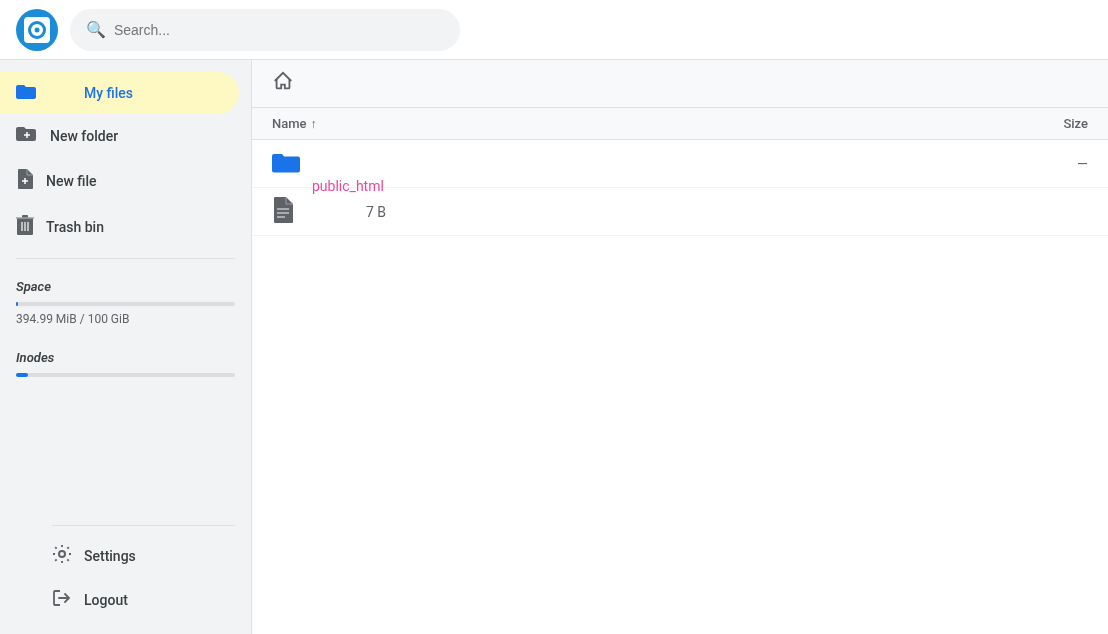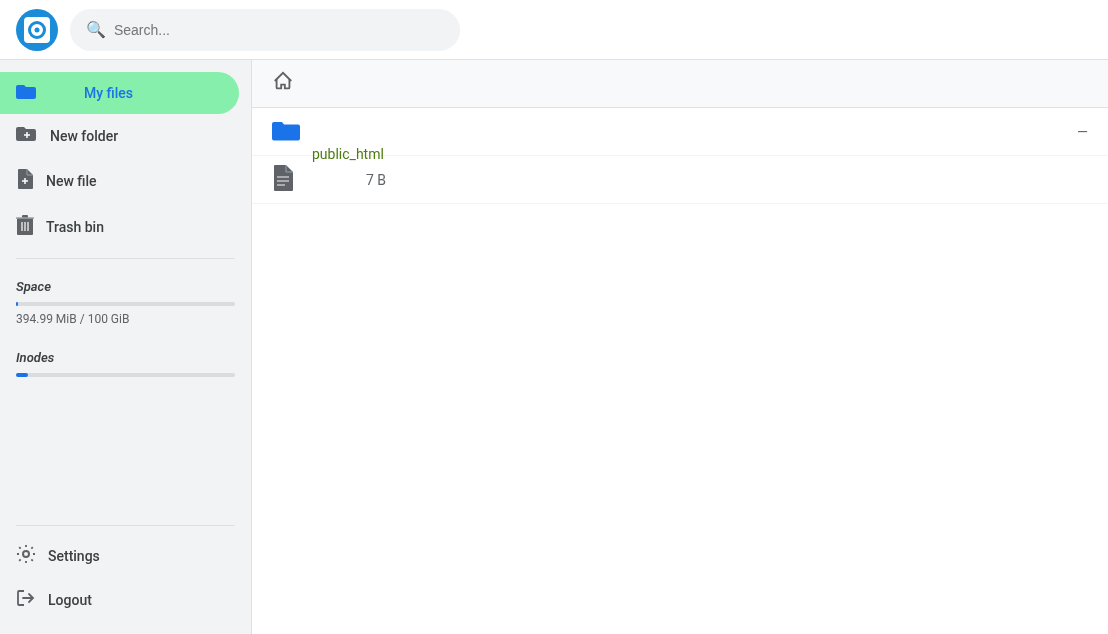--- a/index.html
+++ b/index.html
@@ -112,21 +112,21 @@
       cursor: pointer;
       border-radius: 0 24px 24px 0;
       margin-right: 12px;
       color: #3c4043;
       font-size: 14px;
       font-weight: 500;
       gap: 12px;
       transition: background 0.15s;
     }
     .sidebar-item.active {
-      background: #86efac;
+      background: #fef9c3;
       color: #1a73e8;
       gap: 48px;
     }
     .sidebar-icon {
       font-size: 18px;
       color: #5f6368;
       flex-shrink: 0;
     }
     .sidebar-item.active .sidebar-icon {
       color: #1a73e8;
@@ -160,20 +160,21 @@
       background: #1a73e8;
       border-radius: 2px;
     }
     .space-text {
       font-size: 12px;
       color: #5f6368;
     }
 
     .sidebar-bottom {
       margin-top: auto;
+      padding-left: 36px;
     }
 
     
     .main-content {
       flex: 1;
       background: #fff;
       display: flex;
       flex-direction: column;
       overflow: hidden;
     }
@@ -241,21 +242,21 @@
       width: 28px;
       height: 22px;
     }
     .doc-icon-svg {
       width: 22px;
       height: 28px;
     }
     .file-name {
       flex: 1;
       font-size: 14px;
-      color: #4d7c0f;
+      color: #ec4899;
       margin-top: 44px;
     }
     .file-size {
       width: 80px;
       text-align: right;
       font-size: 14px;
       color: #5f6368;
     }
   </style>
 </head>
@@ -370,20 +371,27 @@
     <div class="breadcrumb-bar">
       <span class="home-icon">
         <svg width="22" height="22" viewBox="0 0 24 24" fill="none">
           <path d="M3 12L12 3l9 9" stroke="#5f6368" stroke-width="2"></path>
           <path d="M5 10v9a1 1 0 001 1h4v-4h4v4h4a1 1 0 001-1v-9" stroke="#5f6368" stroke-width="2"></path>
         </svg>
       </span>
     </div>
 
     <div class="file-table">
+      <div class="table-header">
+        <div class="col-name">
+          <span>Name</span>
+          <span class="sort-arrow">↑</span>
+        </div>
+        <div class="col-size">Size</div>
+      </div>
 
       <div class="file-row">
         <div class="file-icon-wrap">
           <svg class="folder-icon-svg" viewBox="0 0 28 22" fill="none">
             <path d="M2 3h8l2 2.5h14a2 2 0 012 2v12a2 2 0 01-2 2H2a2 2 0 01-2-2V5a2 2 0 012-2z" fill="#1a73e8"></path>
           </svg>
         </div>
         <span class="file-name">public_html</span>
         <span class="file-size">—</span>
       </div>

